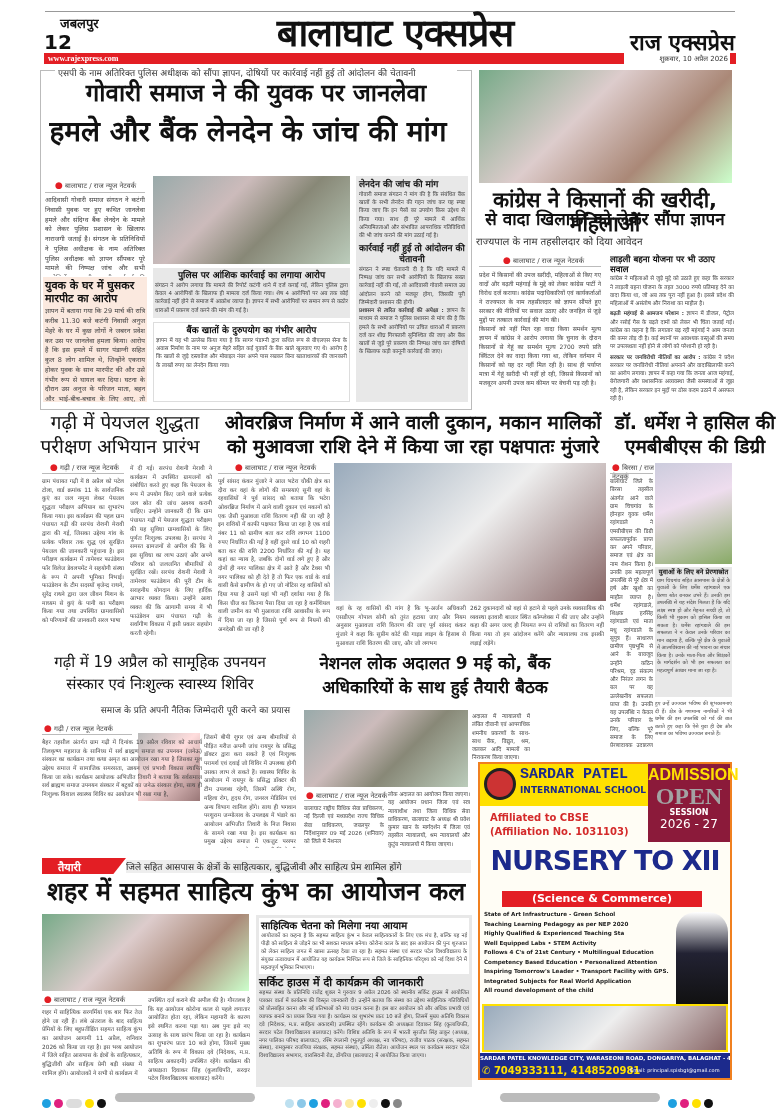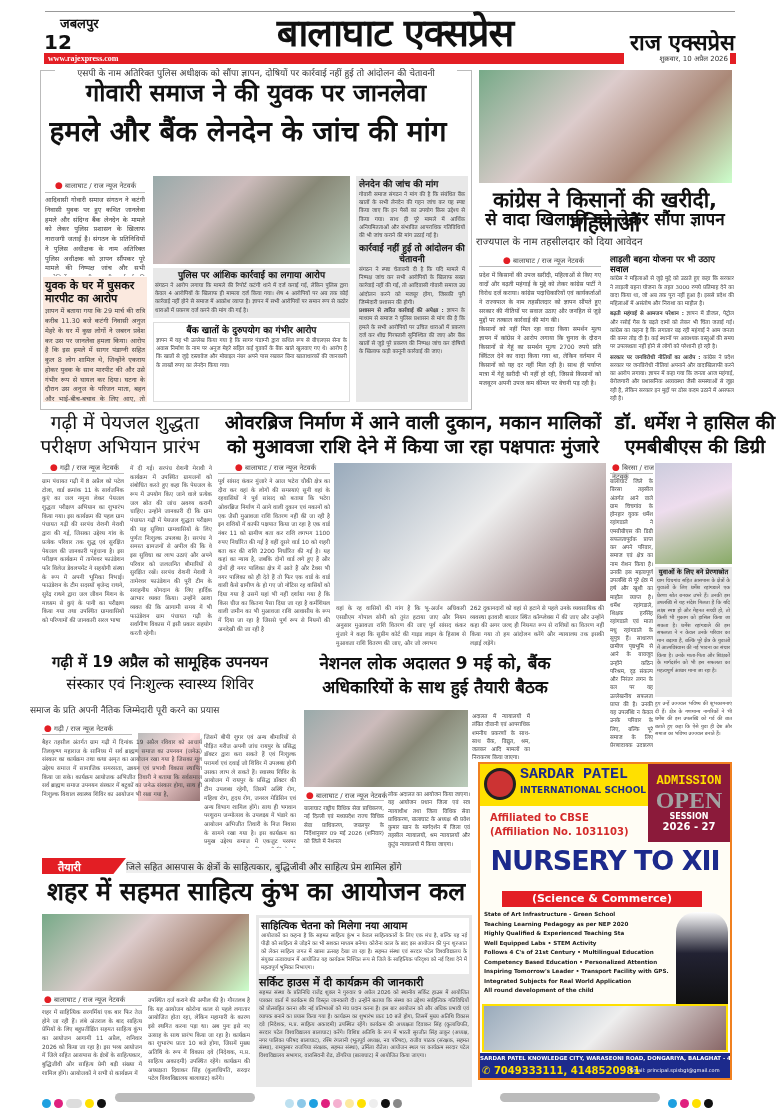--- a/index.html
+++ b/index.html
@@ -8,21 +8,21 @@
 .topline{left:45px;top:11px;width:690px;height:1px;background:#999}
 .city{left:60px;top:14px;font-size:13px;font-weight:bold;color:#111}
 .pageno{left:44px;top:30px;font-size:20px;font-weight:bold;color:#111}
 .masthead{left:225px;top:12px;width:340px;text-align:center;font-size:38px;font-weight:bold;color:#111;letter-spacing:-1px;line-height:42px}
 .brand{left:600px;top:26px;font-size:22px;font-weight:bold;color:#111;width:135px;text-align:right}
 .redbar{left:44px;top:53px;width:580px;height:11px;background:#e31e24}
 .url{left:48px;top:53px;font-size:8px;color:#fff;font-family:"Liberation Serif",serif;font-weight:bold;line-height:11px}
 .date{left:630px;top:54px;font-size:7px;color:#333;width:98px;text-align:right}
 .redsq{left:730px;top:53px;width:6px;height:11px;background:#e31e24}
 .box1{left:40px;top:70px;width:432px;height:340px;border:1px solid #bbb}
-.kicker{font-size:9px;color:#333;text-align:center;background:#fff}
+.kicker{font-size:9px;color:#333;text-align:left;background:#fff}
 .h-big{font-weight:bold;color:#111;text-align:center;line-height:1.15}
 .byline{font-size:7px;color:#444}
 .byline .dot{color:#e31e24;font-size:9px}
 .txt{font-size:6.5px;line-height:1.5;color:#444;text-align:justify}
 .photo{background:linear-gradient(135deg,#9aa 0%,#cbb 35%,#887 60%,#bcb 100%)}
 .photo2{background:linear-gradient(135deg,#7a8 0%,#dcc 40%,#a87 70%,#cfc 100%)}
 .photo3{background:linear-gradient(160deg,#ccd 0%,#ede 40%,#8a6 100%)}
 .photo4{background:linear-gradient(135deg,#9ab 0%,#eee 50%,#866 100%)}
 .photo5{background:linear-gradient(135deg,#bbb 0%,#fdd 45%,#977 100%)}
 .pinkbox{background:#fbe9df}
@@ -109,23 +109,23 @@
 <div class="abs byline" style="left:612px;top:462px;width:60px"><span class="dot">●</span> <span>बिरसा / राज न्यूज नेटवर्क</span></div>
 <div class="abs divv" style="left:610px;top:473px;width:43px;height:1px"></div>
 <div class="abs txt" style="left:610px;top:477px;width:43px;height:270px;overflow:hidden;font-size:5.5px">बालाघाट जिले के बिरसा तहसील अंतर्गत आने वाले ग्राम चिचगांव के होनहार युवक धर्मेश रहांगडाले ने एमबीबीएस की डिग्री सफलतापूर्वक प्राप्त कर अपने परिवार, समाज एवं क्षेत्र का नाम रोशन किया है। उनकी इस महत्वपूर्ण उपलब्धि से पूरे क्षेत्र में हर्ष और खुशी का माहौल व्याप्त है। धर्मेश रहांगडाले, शिक्षक हरसिंह रहांगडाले एवं माता मधु रहांगडाले के सुपुत्र हैं। साधारण ग्रामीण पृष्ठभूमि से आने के बावजूद उन्होंने कठिन परिश्रम, दृढ़ संकल्प और निरंतर लगन के बल पर यह उल्लेखनीय सफलता प्राप्त की है। उनकी यह उपलब्धि न केवल उनके परिवार के लिए, बल्कि पूरे समाज के लिए प्रेरणादायक उदाहरण बन गई है। धर्मेश ने अपनी प्रारंभिक शिक्षा ग्रामीण क्षेत्र में प्राप्त की और कठिन परिस्थितियों के बावजूद मेडिकल जैसे कठिन एवं प्रतिस्पर्धात्मक क्षेत्र में सफलता हासिल की। एमबीबीएस की डिग्री प्राप्त करना अपने आप में एक बड़ी उपलब्धि है, जिसे उन्होंने अपने अथक प्रयासों और समर्पण के बल पर संभव बनाया। उनकी इस सफलता पर परिवारजनों, रिश्तेदारों, मित्रों एवं ग्रामवासियों ने प्रसन्नता व्यक्त करते</div>
 <div class="abs photo3" style="left:655px;top:463px;width:77px;height:101px"></div>
 <div class="abs graybox" style="left:655px;top:567px;width:77px;height:130px;padding:2px;overflow:hidden">
   <div class="sub" style="font-size:6.5px;text-align:center">युवाओं के लिए बने प्रेरणास्रोत</div>
   <div class="txt" style="font-size:5px">ग्राम चिचगांव सहित आसपास के क्षेत्रों के युवाओं के लिए धर्मेश रहांगडाले एक प्रेरणा स्रोत बनकर उभरे हैं। उनकी इस उपलब्धि से यह संदेश मिलता है कि यदि लक्ष्य स्पष्ट हो और मेहनत सच्ची हो, तो किसी भी मुकाम को हासिल किया जा सकता है। धर्मेश रहांगडाले की इस सफलता ने न केवल उनके परिवार का मान बढ़ाया है, बल्कि पूरे क्षेत्र के युवाओं में आत्मविश्वास की नई भावना का संचार किया है। उनके माता-पिता और शिक्षकों के मार्गदर्शन को भी इस सफलता का महत्वपूर्ण आधार माना जा रहा है।</div>
 </div>
 <div class="abs txt" style="left:655px;top:700px;width:77px;height:50px;overflow:hidden;font-size:5px">हुए उन्हें उज्ज्वल भविष्य की शुभकामनाएं दी हैं। क्षेत्र के गणमान्य नागरिकों ने भी धर्मेश की इस उपलब्धि को गर्व की बात बताते हुए कहा कि ऐसे युवा ही देश और समाज का भविष्य उज्ज्वल बनाते हैं।</div>
 
-<div class="abs h-big" style="left:30px;top:654px;width:260px;font-size:15px;font-weight:bold">गढ़ी में 19 अप्रैल को सामूहिक उपनयन</div>
+<div class="abs h-big" style="left:30px;top:654px;width:260px;font-size:15px;font-weight:normal">गढ़ी में 19 अप्रैल को सामूहिक उपनयन</div>
 <div class="abs h-big" style="left:30px;top:676px;width:260px;font-size:15px;font-weight:normal">संस्कार एवं निःशुल्क स्वास्थ्य शिविर</div>
-<div class="abs" style="left:30px;top:703px;width:260px;text-align:left;font-size:9px;color:#333">समाज के प्रति अपनी नैतिक जिम्मेदारी पूरी करने का प्रयास</div>
+<div class="abs" style="left:30px;top:703px;width:260px;text-align:right;font-size:9px;color:#333">समाज के प्रति अपनी नैतिक जिम्मेदारी पूरी करने का प्रयास</div>
 <div class="abs byline" style="left:44px;top:723px;width:90px"><span class="dot">●</span> <span>गढ़ी / राज न्यूज नेटवर्क</span></div>
 <div class="abs divv" style="left:42px;top:734px;width:90px;height:1px"></div>
 <div class="abs photo5" style="left:138px;top:733px;width:62px;height:68px"></div>
 <div class="abs txt" style="left:42px;top:738px;width:160px;height:110px;overflow:hidden;font-size:5.8px">बैहर तहसील अंतर्गत ग्राम गढ़ी में दिनांक 19 अप्रैल रविवार को आचार्य तिलकृष्ण महाराज के सानिध्य में सर्व ब्राह्मण समाज का उपनयन (जनेऊ) संस्कार का कार्यक्रम तथा कथा अमृत का आयोजन रखा गया है जिसका मूल उद्देश्य समाज में सामाजिक समरसता, उन्नयन एवं प्रभावी विकास स्थापित किया जा सके। कार्यक्रम आयोजक अभिजीत तिवारी ने बताया कि सर्वसमाज सर्व ब्राह्मण समाज उपनयन संस्कार में बटुकों का जनेऊ संस्कार होगा, साथ ही निःशुल्क विशाल स्वास्थ्य शिविर का आयोजन भी रखा गया है,</div>
 <div class="abs txt" style="left:204px;top:733px;width:92px;height:115px;overflow:hidden;font-size:5.8px">जिसमें बीपी शुगर एवं अन्य बीमारियों से पीड़ित मरीज अपनी जांच रायपुर के प्रसिद्ध डॉक्टर द्वारा करा सकते हैं एवं निःशुल्क परामर्श एवं दवाई जो शिविर में उपलब्ध होगी उसका लाभ ले सकते हैं। स्वास्थ्य शिविर के आयोजन में रायपुर के प्रसिद्ध डॉक्टर की टीम उपलब्ध रहेगी, जिसमें अस्थि रोग, महिला रोग, हृदय रोग, जनरल मेडिसिन एवं अन्य विभाग शामिल होंगे। साथ ही भगवान परशुराम जन्मोत्सव के उपलक्ष्य में भंडारे का आयोजन अभिजीत तिवारी के निज निवास के सामने रखा गया है। इस कार्यक्रम का प्रमुख उद्देश्य समाज में एकजुट परस्पर समन्वय एवं समाज के प्रति अपनी जिम्मेदारी एवं नैतिक दायित्वों का पालन करना है।</div>
 
 <div class="abs h-big" style="left:300px;top:654px;width:270px;font-size:17px">नेशनल लोक अदालत 9 मई को, बैंक</div>
 <div class="abs h-big" style="left:300px;top:678px;width:270px;font-size:17px">अधिकारियों के साथ हुई तैयारी बैठक</div>
 <div class="abs photo" style="left:304px;top:710px;width:164px;height:77px"></div>
 <div class="abs txt" style="left:472px;top:712px;width:58px;height:70px;overflow:hidden;font-size:5.5px">अदालत में न्यायालयों में लंबित दीवानी एवं आपराधिक शमनीय प्रकरणों के साथ-साथ बैंक, विद्युत, श्रम, जलकर आदि मामलों का निराकरण किया जाएगा।</div>
@@ -151,24 +151,24 @@
   <div class="sub" style="font-size:11px;margin-top:2px">सर्किट हाउस में दी कार्यक्रम की जानकारी</div>
   <div class="txt" style="font-size:5.3px">सहमत संस्था के प्रतिनिधि राजेंद्र शुक्ल ने गुरुवार 9 अप्रैल 2026 को स्थानीय सर्किट हाउस में आयोजित पत्रकार वार्ता में कार्यक्रम की विस्तृत जानकारी दी। उन्होंने बताया कि संस्था का उद्देश्य साहित्यिक गतिविधियों को प्रोत्साहित करना और नई प्रतिभाओं को मंच प्रदान करना है। इस बार आयोजन को और अधिक प्रभावी एवं व्यापक बनाने का प्रयास किया गया है। कार्यक्रम का शुभारंभ प्रातः 10 बजे होगा, जिसमें मुख्य अतिथि विकास दवे (निदेशक, म.प्र. साहित्य अकादमी) उपस्थित रहेंगे। कार्यक्रम की अध्यक्षता दिवाकर सिंह (कुलाधिपति, सरदार पटेल विश्वविद्यालय बालाघाट) करेंगे। विशिष्ट अतिथि के रूप में भारती सुरजीत सिंह ठाकुर (अध्यक्ष, नगर पालिका परिषद बालाघाट), रश्मि रंगलानी (भूतपूर्व अध्यक्ष, नव परिषद), राजीव पाठक (संरक्षक, सहमत संस्था), रामकुमार राजपिया संरक्षक, सहमत संस्था), उर्मिला रौतेल। आयोजन स्थल पर कार्यक्रम सरदार पटेल विश्वविद्यालय सभागार, वारासिवनी रोड, डोंगरिया (बालाघाट) में आयोजित किया जाएगा।</div>
 </div>
 
 <div class="abs adbox"></div>
 <div class="abs" style="left:480px;top:764px;width:168px;height:42px;background:#ffe000"></div>
 <div class="abs" style="left:484px;top:768px;width:32px;height:32px;border-radius:50%;background:#c33;border:3px solid #222"></div>
 <div class="abs" style="left:520px;top:766px;font-size:15px;font-weight:bold;color:#1c2a8c;font-family:Liberation Mono, monospace">SARDAR PATEL</div>
 <div class="abs" style="left:520px;top:785px;font-size:9px;font-weight:bold;color:#1c2a8c">INTERNATIONAL SCHOOL</div>
 <div class="abs" style="left:648px;top:764px;width:82px;height:78px;background:#8b1a3a;text-align:center">
-  <div style="font-size:12px;font-weight:bold;color:#ffe000;font-family:Liberation Mono, monospace;margin-top:10px">ADMISSION</div>
+  <div style="font-size:16px;font-weight:bold;color:#ffe000;font-family:Liberation Sans, sans-serif;margin-top:2px">ADMISSION</div>
   <div style="font-size:24px;font-weight:bold;color:#a3a3a3;font-family:'Liberation Serif',serif;line-height:24px">OPEN</div>
   <div style="font-size:8px;font-weight:bold;color:#fff">SESSION</div>
-  <div style="font-size:10px;font-weight:bold;color:#fff">2026 - 27</div>
+  <div style="font-size:12px;font-weight:normal;color:#fff">2026 - 27</div>
 </div>
 <div class="abs" style="left:490px;top:812px;font-size:10px;color:#d42a2a;font-weight:bold">Affiliated to CBSE</div>
 <div class="abs" style="left:490px;top:826px;font-size:10px;color:#d42a2a;font-weight:bold">(Affiliation No. 1031103)</div>
 <div class="abs" style="left:482px;top:845px;width:246px;text-align:center;font-size:27px;font-weight:bold;color:#1c2a8c;letter-spacing:-1px">NURSERY TO XII</div>
 <div class="abs" style="left:502px;top:891px;width:200px;height:16px;background:#e31e24;text-align:center;font-size:11px;font-weight:bold;color:#fff;line-height:16px">(Science &amp; Commerce)</div>
 <div class="abs" style="left:484px;top:910px;width:190px;font-size:5.6px;font-weight:bold;color:#222;line-height:1.7">
   <div>State of Art Infrastructure - Green School</div>
   <div>Teaching Learning Pedagogy as per NEP 2020</div>
   <div>Highly Qualified &amp; Experienced Teaching Sta</div>
   <div>Well Equipped Labs  •  STEM Activity</div>

